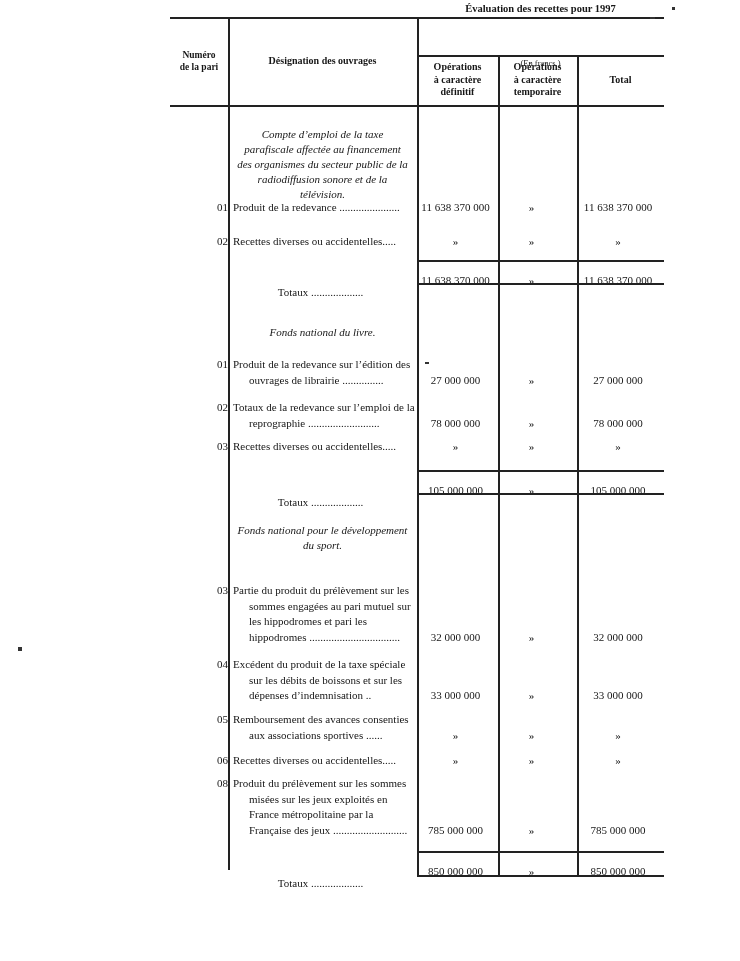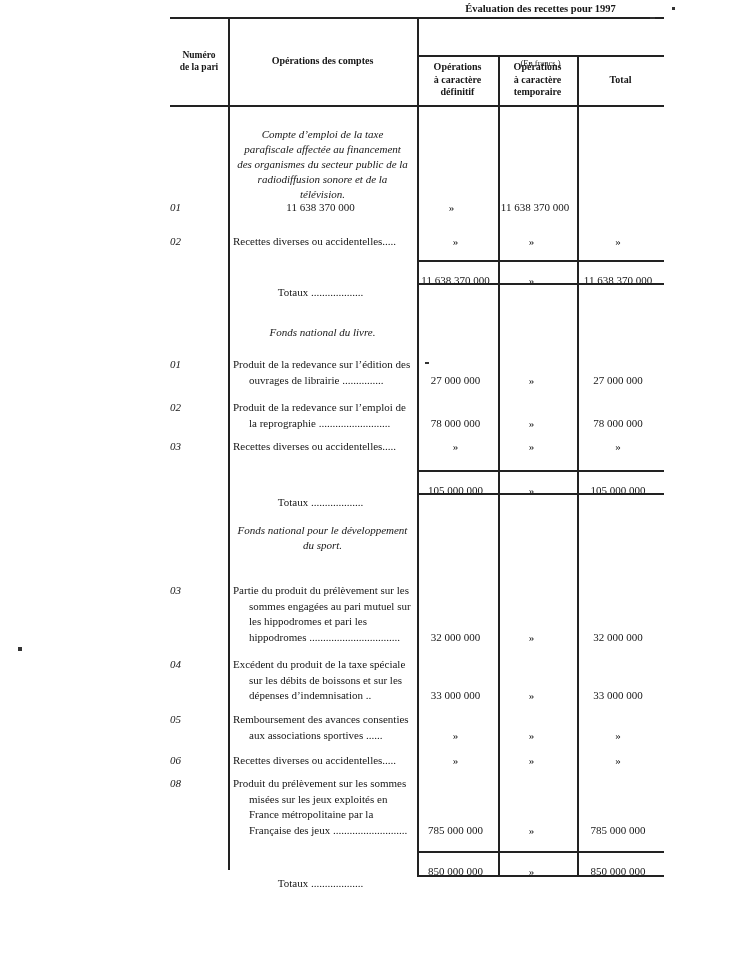--- a/index.html
+++ b/index.html
@@ -17,21 +17,21 @@
     align-items:center; justify-content:center; text-align:center;
     font-weight:bold; font-size:10px; line-height:12.5px; white-space:pre-line;gap:40px;
   }
   .group-title { font-weight:bold; font-size:10.5px; }
   .group-sub { font-weight:normal; font-size:8.5px; margin-top:2px; }
   .row {
     position:absolute; left:0; width:494px;
     display:grid; grid-template-columns:58px 189px 81px 79px 87px;
     align-items:end; font-size:11px; line-height:15.5px;
   }
-  .cell-num { text-align:left; align-self:start;font-style:italic; }
+  .cell-num { text-align:right; align-self:start; }
   .cell-desig { padding-left:21px; padding-right:1px; text-indent:-16px; }
   .amt { text-align:center; white-space:nowrap; font-size:11px; }
   .amt-def { padding-right:4px; }
   .amt-temp { padding-right:12px; }
   .amt-total { padding-right:5px; }
   .section-heading {
     position:absolute; left:58px; width:189px; text-align:center;
     font-style:italic; font-size:11px; line-height:15px; padding:0 8px;
   }
   .totals-row { align-items:center; height:23px; }
@@ -51,21 +51,21 @@
     <div class="vline" style="left:58px;top:0;height:853px;"></div>
     <div class="vline" style="left:247px;top:0;height:860px;"></div>
     <div class="vline" style="left:328px;top:38px;height:822px;"></div>
     <div class="vline" style="left:407px;top:38px;height:822px;"></div>
 
     <div class="hcell" style="left:0;top:0;width:58px;height:88px;font-size:9.5px;">
       <span>Numéro
 de la pari</span>
     </div>
     <div class="hcell" style="left:58px;top:0;width:189px;height:88px;">
-      <span>Opérations des comptes</span>
+      <span>Désignation des ouvrages</span>
     </div>
     <div class="hcell" style="left:247px;top:0;width:247px;height:38px;">
       <span class="group-title">Évaluation des recettes pour 1997</span>
       <span class="group-sub">(En francs.)</span>
     </div>
     <div class="hcell" style="left:247px;top:38px;width:81px;height:50px;">
       <span>Opérations
 à caractère
 définitif</span>
     </div>
@@ -75,20 +75,21 @@
 temporaire</span>
     </div>
     <div class="hcell" style="left:407px;top:38px;width:87px;height:50px;">
       <span>Total</span>
     </div>
 
     <div class="section-heading" style="top:110px;">Compte d’emploi de la taxe parafiscale affectée au financement des organismes du secteur public de la radiodiffusion sonore et de la télévision.</div>
 
     <div class="row" style="top:183px;">
       <div class="cell-num">01</div>
+      <div class="cell-desig">Produit de la redevance ......................</div>
       <div class="amt amt-def">11 638 370 000</div>
       <div class="amt amt-temp">»</div>
       <div class="amt amt-total">11 638 370 000</div>
     </div>
 
     <div class="row" style="top:217px;">
       <div class="cell-num">02</div>
       <div class="cell-desig">Recettes diverses ou accidentelles.....</div>
       <div class="amt amt-def">»</div>
       <div class="amt amt-temp">»</div>
@@ -109,21 +110,21 @@
     <div class="row" style="top:340px;">
       <div class="cell-num">01</div>
       <div class="cell-desig">Produit de la redevance sur l’édition des ouvrages de librairie ...............</div>
       <div class="amt amt-def">27 000 000</div>
       <div class="amt amt-temp">»</div>
       <div class="amt amt-total">27 000 000</div>
     </div>
 
     <div class="row" style="top:383px;">
       <div class="cell-num">02</div>
-      <div class="cell-desig">Produit de la redevance sur l’emploi de la reprographie ..........................</div>
+      <div class="cell-desig">Totaux de la redevance sur l’emploi de la reprographie ..........................</div>
       <div class="amt amt-def">78 000 000</div>
       <div class="amt amt-temp">»</div>
       <div class="amt amt-total">78 000 000</div>
     </div>
 
     <div class="row" style="top:422px;">
       <div class="cell-num">03</div>
       <div class="cell-desig">Recettes diverses ou accidentelles.....</div>
       <div class="amt amt-def">»</div>
       <div class="amt amt-temp">»</div>

